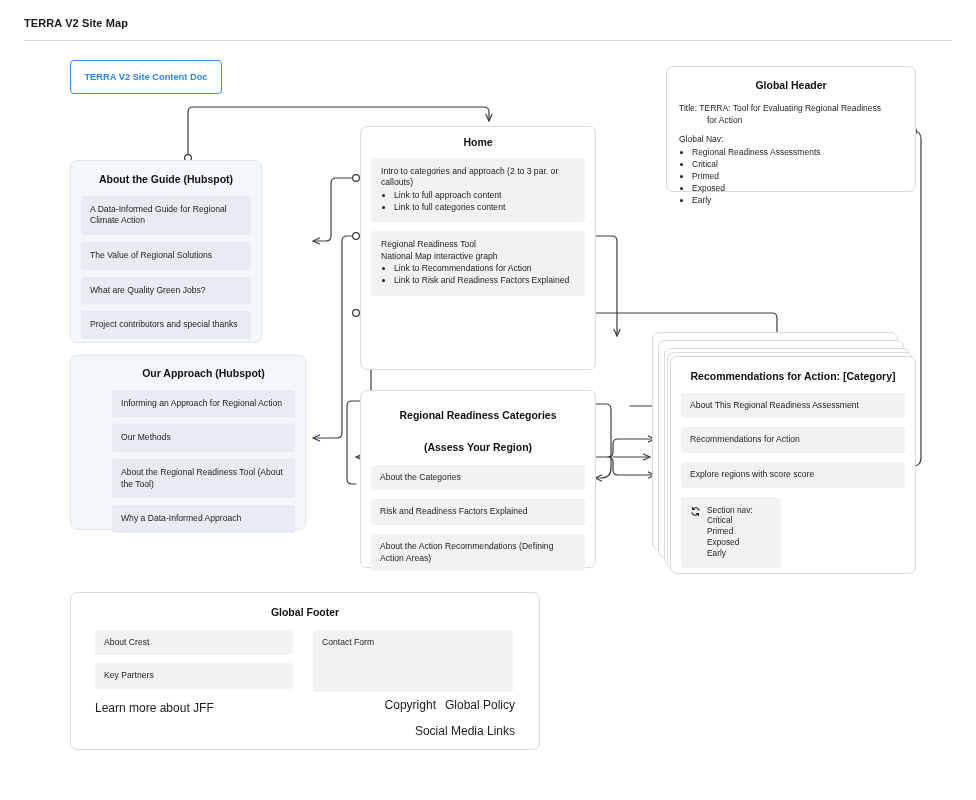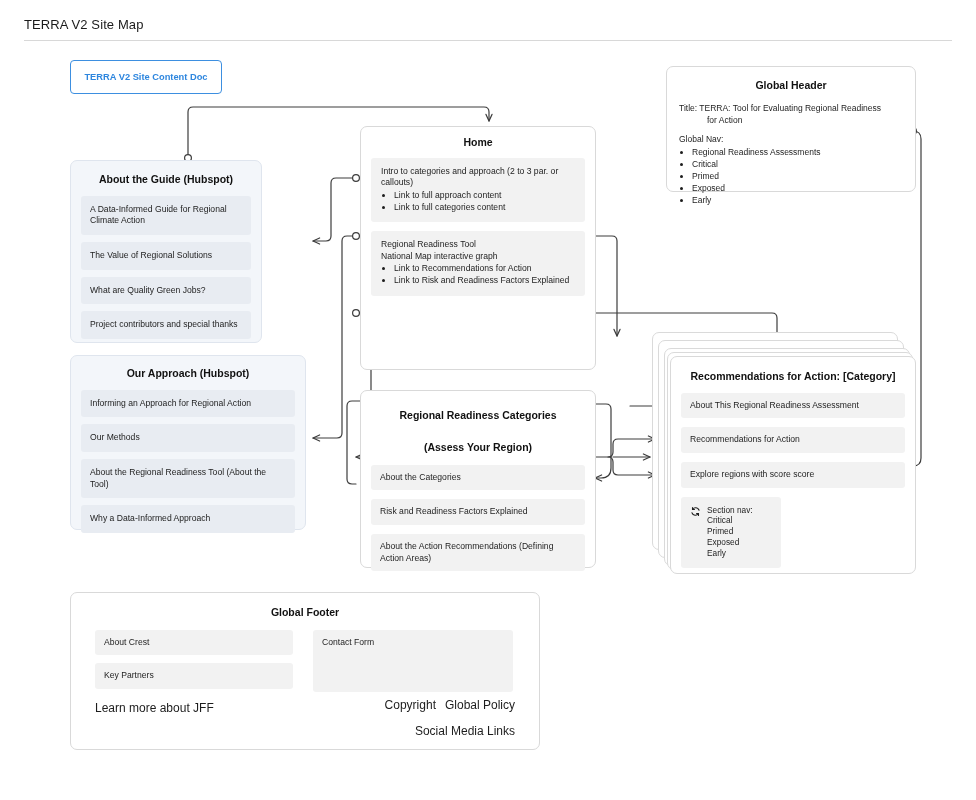--- a/index.html
+++ b/index.html
@@ -19,22 +19,22 @@
     position: absolute;
     inset: 0;
     width: 976px;
     height: 800px;
   }
   
   .page-title {
     position: absolute;
     left: 24px;
     top: 17px;
-    font-size: 13px;
-    font-weight: normal;
+    font-size: 11px;
+    font-weight: bold;
     letter-spacing: .1px;
     color: #1b1b1b;
   }
   .title-rule {
     position: absolute;
     left: 24px;
     top: 40px;
     width: 928px;
     height: 1px;
     background: #d8d8d8;
@@ -112,21 +112,21 @@
     z-index: 3;
   }
 
   
   #home { left: 360px; top: 126px; width: 236px; height: 244px; }
   #home .node-title { margin-top: 9px; }
 
   #guide { left: 70px; top: 160px; width: 192px; height: 183px; border-radius: 7px; }
   #guide .node-title { margin-top: 12px; }
 
-  #approach { left: 70px; top: 355px; width: 236px; height: 175px; }
+  #approach { left: 70px; top: 355px; width: 236px; height: 175px; padding-left: 31px; }
   #approach .node-title { margin-top: 11px; }
 
   #categories { left: 360px; top: 390px; width: 236px; height: 178px; }
   #categories .node-title { margin-top: 18px; }
 
   #ghead { left: 666px; top: 66px; width: 250px; height: 126px; }
   #ghead .node-title { margin-top: 12px; }
   .ghead-body {
     font-size: 8.5px;
     line-height: 1.42;

